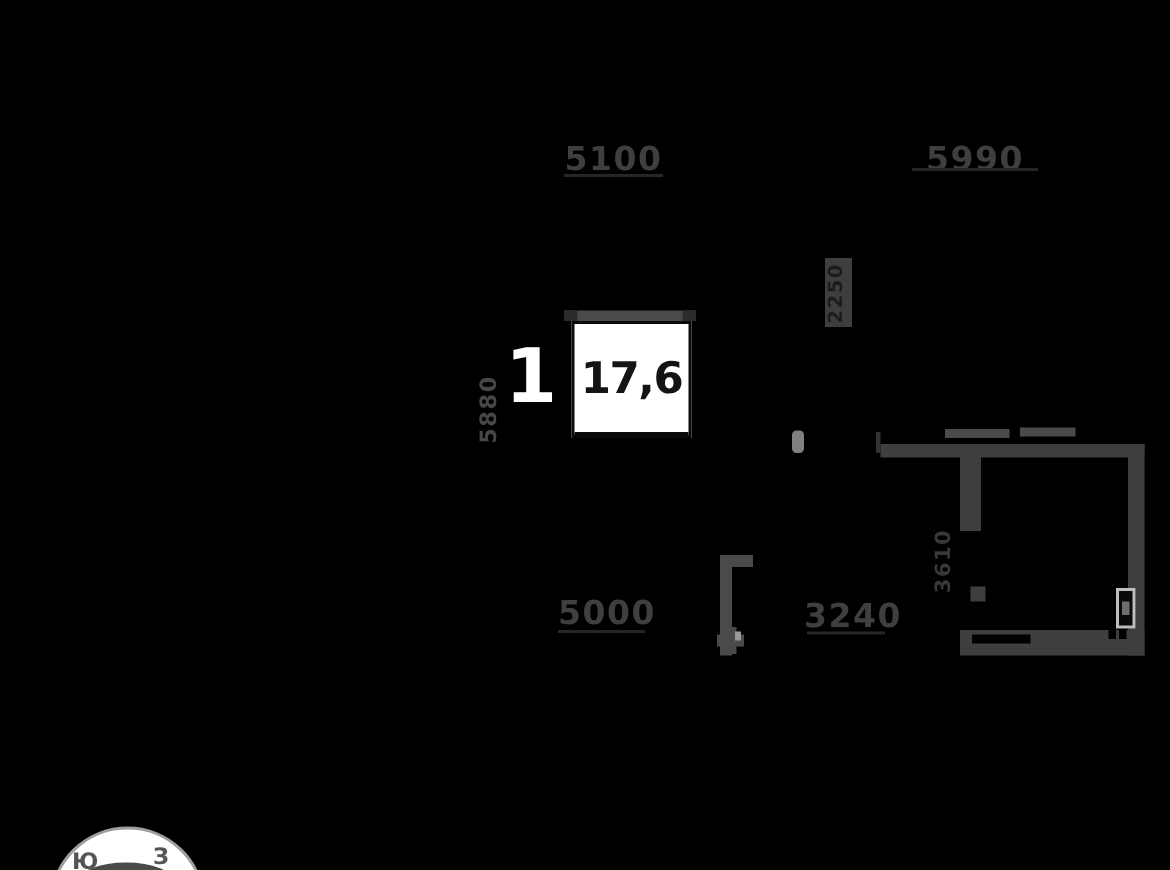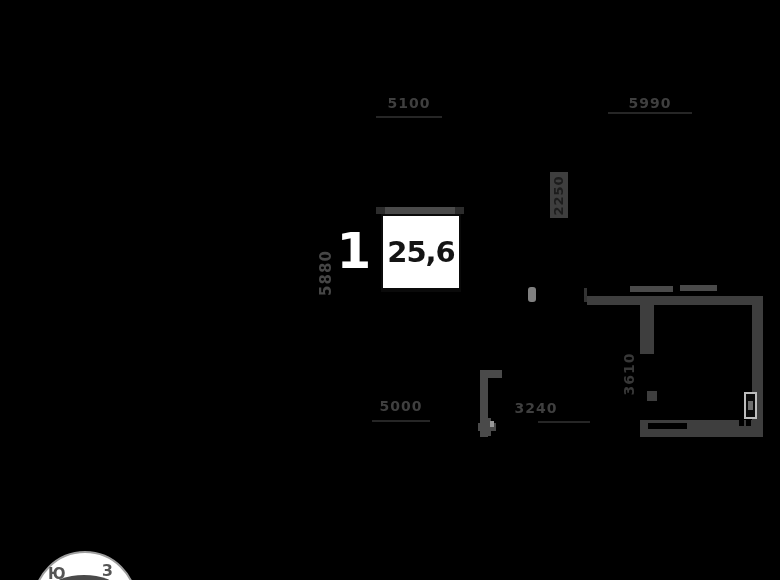--- a/index.html
+++ b/index.html
@@ -3,21 +3,21 @@
 <meta charset="utf-8">
 <style>
   html,body{margin:0;padding:0;background:#000;}
   #stage{
     position:relative;width:780px;height:580px;background:#000000;
     overflow:hidden;font-family:"DejaVu Sans","Liberation Sans",sans-serif;
   }
   .abs{position:absolute;}
   
   .dim{
-    color:#3f3f3f;font-weight:bold;font-size:14px;letter-spacing:1px;
+    color:#3f3f3f;font-weight:bold;font-size:22px;letter-spacing:1px;
     text-align:center;line-height:1;
   }
   .dimline{background:#262626;height:2px;}
   .vdim{display:flex;align-items:center;justify-content:center;}
   .vdim span{transform:rotate(-90deg);white-space:nowrap;color:#464646;
     font-weight:bold;font-size:15px;letter-spacing:1px;}
   
   .wall{background:#3e3e3e;}
   .wall-light{background:#4a4a4a;}
   .slit{background:#000;}
@@ -73,21 +73,21 @@
   <div class="abs vdim" style="left:546px;top:170px;width:24px;height:50px;">
     <span style="color:#1c1c1c;font-size:13px;">2250</span>
   </div>
 
   <div class="abs wall-light" style="left:376px;top:207px;width:88px;height:7px;"></div>
   <div class="abs" style="left:376px;top:207px;width:9px;height:7px;background:#2c2c2c;"></div>
   <div class="abs" style="left:455px;top:207px;width:9px;height:7px;background:#2c2c2c;"></div>
 
   <div class="abs" id="unit-number">1</div>
   <div class="abs" id="area-box">
-    <div class="cell top">25,6</div>
+    <div class="cell top">17,6</div>
   </div>
 
   <div class="abs vdim" style="left:314px;top:244px;width:24px;height:58px;">
     <span>5880</span>
   </div>
 
   <div class="abs" id="cursor-artifact"></div>
 
   <div class="abs" style="left:584px;top:288px;width:3px;height:14px;background:#333333;"></div>
 
@@ -115,21 +115,21 @@
   <div class="abs wall-light" style="left:478px;top:423px;width:18px;height:8px;"></div>
   <div class="abs" style="left:490px;top:421px;width:4px;height:6px;background:#999999;"></div>
 
   <div class="abs vdim" style="left:618px;top:348px;width:22px;height:52px;">
     <span style="color:#383838;font-size:14px;">3610</span>
   </div>
 
   <div class="abs dim" style="left:372px;top:399px;width:58px;text-align:center;">5000</div>
   <div class="abs dimline" style="left:372px;top:420px;width:58px;"></div>
 
-  <div class="abs dim" style="left:510px;top:401px;width:52px;">3240</div>
+  <div class="abs dim" style="left:536px;top:401px;width:52px;">3240</div>
   <div class="abs dimline" style="left:538px;top:421px;width:52px;"></div>
 
   <div class="abs" id="compass">
     <div class="needle"></div>
 
     <div class="letter" id="compass-south">Ю</div>
     <div class="letter" id="compass-west">З</div>
   </div>
 
 </div>

